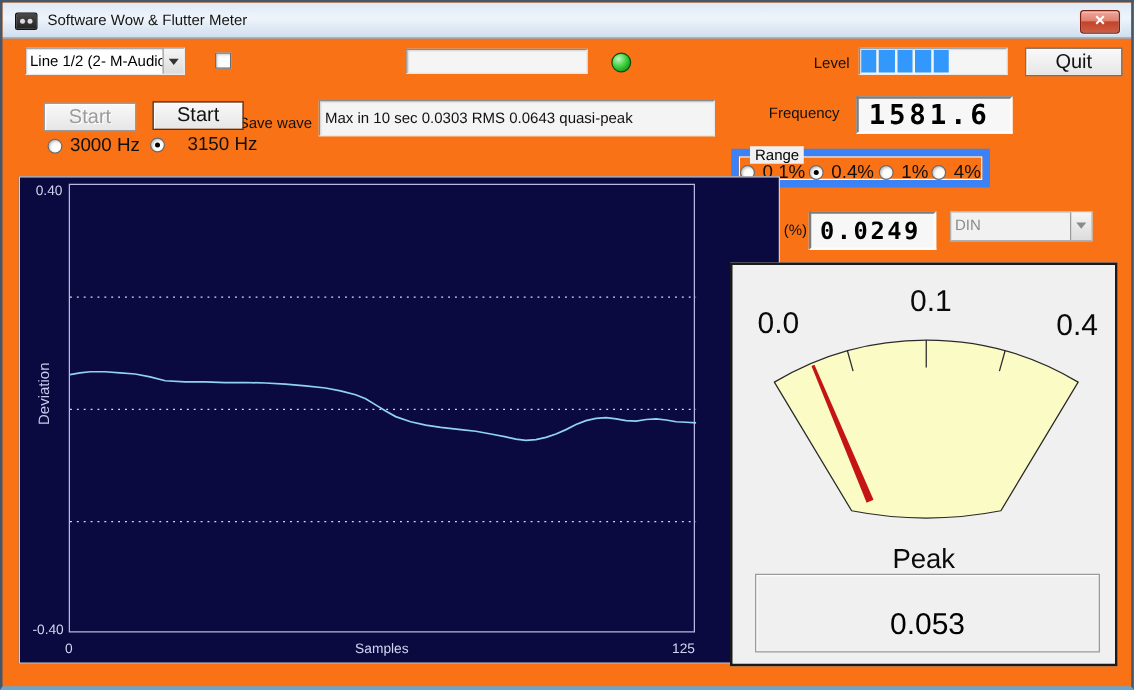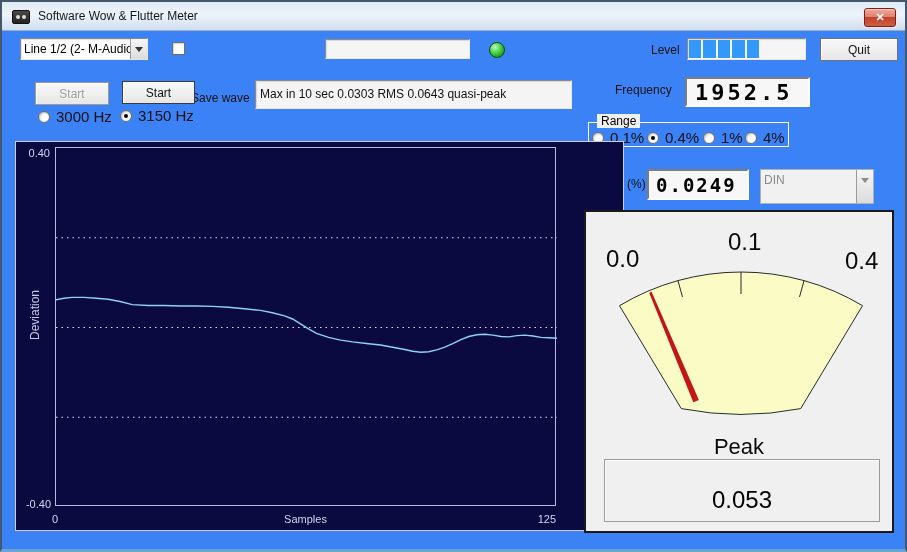--- a/index.html
+++ b/index.html
@@ -1,17 +1,17 @@
 <!DOCTYPE html>
 <html><head>
 <meta charset="utf-8">
 <style>
   * { margin:0; padding:0; box-sizing:border-box; }
   body { font-family:"Liberation Sans", sans-serif; background:#fff; }
-  .screen { position:relative; width:907px; height:552px; background:#3b82f6;
+  .screen { position:relative; width:907px; height:552px; background:#f97316;
             border:2px solid #44576b; border-bottom:3px solid #6aa6cc; overflow:hidden; }
   .abs { position:absolute; }
 
   
   .titlebar { position:absolute; left:0; top:0; width:100%; height:29px;
     background:linear-gradient(180deg,#dfeaf5 0%,#eef4fb 45%,#cfdeee 100%);
     border-bottom:1px solid #97aec6; }
   .app-icon { position:absolute; left:10px; top:8px; width:18px; height:14px;
     background:linear-gradient(#4a4a4a,#222); border:1px solid #111; border-radius:2px; }
   .app-icon::before, .app-icon::after { content:""; position:absolute; top:4px; width:4px; height:4px;
@@ -20,21 +20,21 @@
   .title-text { position:absolute; left:36px; top:7px; font-size:12px; color:#151515; }
   .close-btn { position:absolute; right:9px; top:6px; width:32px; height:19px; border-radius:3px;
     background:linear-gradient(#f0a79b,#e0826f 45%,#c2432c 50%,#cd5e41);
     border:1px solid #7e2012; box-shadow:0 0 0 1px #e7ecf2, inset 0 1px 0 #f8ccc3;
     color:#fff; font-size:11px; font-weight:bold; text-align:center; line-height:17px; cursor:pointer; }
 
   
   .sunken { background:#f5f5f5; border:1px solid #8a8a8a;
     border-bottom-color:#e9e9e9; border-right-color:#e9e9e9; box-shadow:inset 1px 1px 1px rgba(0,0,0,.12); }
   .btn { background:linear-gradient(#f9f9f9,#e6e6e6); border:1px solid #707070;
-    box-shadow:inset 1px 1px 0 #fff; font-size:12px; color:#111; text-align:center; cursor:pointer; }
+    box-shadow:inset 1px 1px 0 #fff; font-size:16px; color:#111; text-align:center; cursor:pointer; }
   .btn.default { border-color:#3a3a3a; }
   .btn.disabled { color:#9b9b9b; text-shadow:1px 1px 0 #fff; border-color:#9a9a9a; cursor:default; }
   .lbl { font-size:12px; color:#111; white-space:nowrap; }
 
   .combo { display:flex; }
   .combo .combo-text { flex:1; overflow:hidden; white-space:nowrap; font-size:12px; padding:3px 2px 0 3px; }
   .combo .combo-arrow { width:17px; background:linear-gradient(#f5f5f5,#dcdcdc);
     border-left:1px solid #9a9a9a; position:relative; cursor:pointer; }
   .combo .combo-arrow::after { content:""; position:absolute; left:4px; top:8px;
     border:4px solid transparent; border-top:5px solid #333; }
@@ -52,21 +52,21 @@
   .radio-item.checked .rdot { display:block; }
   .rlabel { margin-left:6px; font-size:15px; color:#111; }
 
   .led { width:16px; height:16px; border-radius:50%;
     background:radial-gradient(circle at 35% 30%, #c2f7c2, #41d341 45%, #1d9a1d 78%, #0c5c0c);
     border:1px solid #0a4d0a; }
 
   .display { background:#f7f7f7; border:2px solid; border-color:#7d7d7d #fdfdfd #fdfdfd #7d7d7d;
     font-family:"DejaVu Sans Mono", monospace; font-weight:bold; color:#000; }
 
-  .groupbox { border:3px solid #3b82f6; box-shadow:inset 0 0 0 1px #fdfdfd;padding-left:44px; }
+  .groupbox { border:6px solid #3b82f6; box-shadow:inset 0 0 0 1px #fdfdfd;padding-left:44px; }
   .groupbox-label { position:absolute; top:-8px; left:9px; background:#f0f0f0; padding:0 4px; font-size:12px; }
 
   
   #level-segments { position:absolute; left:687px; top:38px; width:113px; height:18px; display:flex; gap:2px; }
   #level-segments .seg { flex:1; }
 
   
   .chart-panel { position:absolute; left:13px; top:139px; width:609px; height:390px;
     background:#0a0a40; border:1px solid #cfcfcf; }
   .plot-frame { position:absolute; left:39px; top:5px; width:501px; height:359px;
@@ -122,33 +122,33 @@
 
   <button class="abs btn" style="left:818px; top:36px; width:78px; height:23px;">Quit</button>
 
   <button class="abs btn disabled" style="left:33px; top:80px; width:74px; height:23px;">Start</button>
   <button class="abs btn default" style="left:120px; top:79px; width:73px; height:23px;">Start</button>
 
   <div class="radio-item" style="left:36px; top:106px;">
     <span class="rcircle"></span>
     <span class="rlabel">3000 Hz</span>
   </div>
-  <div class="radio-item checked" style="left:118px; top:105px;">
+  <div class="radio-item checked" style="left:118px; top:105px;gap:12px;">
     <span class="rcircle">
         <span class="rdot"></span>
       </span>
     <span class="rlabel">3150 Hz</span>
   </div>
 
   <div class="abs sunken" style="left:253px; top:78px; width:317px; height:29px; background:#f4f4f4;">
     <div class="lbl" style="padding:6px 0 0 4px;">Max in 10 sec 0.0303 RMS 0.0643 quasi-peak</div>
   </div>
 
   <div class="abs lbl" style="left:613px; top:81px;">Frequency</div>
-  <div class="abs display" style="left:683px; top:75px; width:125px; height:30px; font-size:22px; letter-spacing:3px; padding:1px 0 0 8px;">1952.5</div>
+  <div class="abs display" style="left:683px; top:75px; width:125px; height:30px; font-size:22px; letter-spacing:3px; padding:1px 0 0 8px;">1581.6</div>
 
   <div class="abs groupbox" style="left:583px; top:117px; width:207px; height:31px;">
     <span class="groupbox-label">Range</span>
   </div>
   <div class="radio-item" style="left:590px; top:127px;">
     <span class="rcircle"></span>
     <span class="rlabel">0.1%</span>
   </div>
   <div class="radio-item checked" style="left:645px; top:127px;">
     <span class="rcircle">
@@ -161,21 +161,21 @@
     <span class="rlabel">1%</span>
   </div>
   <div class="radio-item" style="left:743px; top:127px;">
     <span class="rcircle"></span>
     <span class="rlabel">4%</span>
   </div>
 
   <div class="abs lbl" style="left:595px; top:175px;">RMS (%)</div>
   <div class="abs display" style="left:645px; top:167px; width:102px; height:31px; font-size:19px; letter-spacing:2px; padding:3px 0 0 7px;">0.0249</div>
 
-  <div class="abs combo sunken disabled" style="left:758px; top:167px; width:114px; height:35px;">
+  <div class="abs combo sunken disabled" style="left:758px; top:167px; width:114px; height:24px;">
     <div class="combo-text">DIN</div>
     <div class="combo-arrow"></div>
   </div>
 
   <div class="chart-panel">
     <div class="chart-label" style="left:6px; top:5px; width:28px; text-align:right;">0.40</div>
     <div class="chart-label" style="left:4px; top:356px; width:31px; text-align:right;">-0.40</div>
     <div class="ylabel-rot">Deviation</div>
     <div class="plot-frame"></div>
     <svg id="plot-svg" class="abs" style="left:40px; top:6px;" width="501" height="359">

